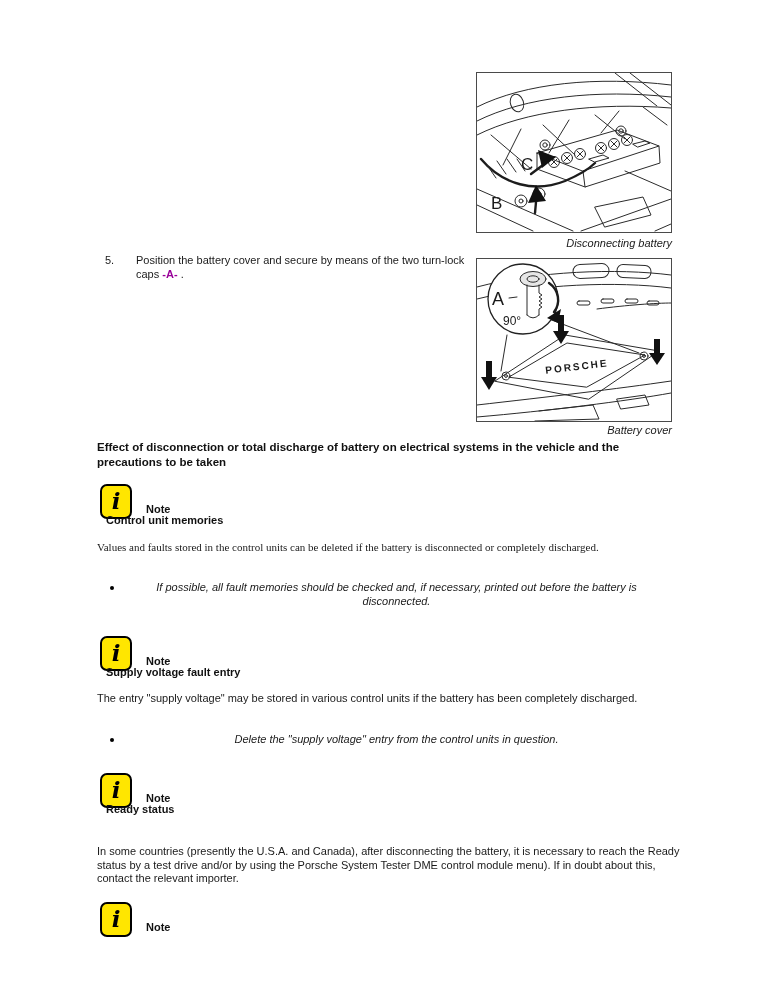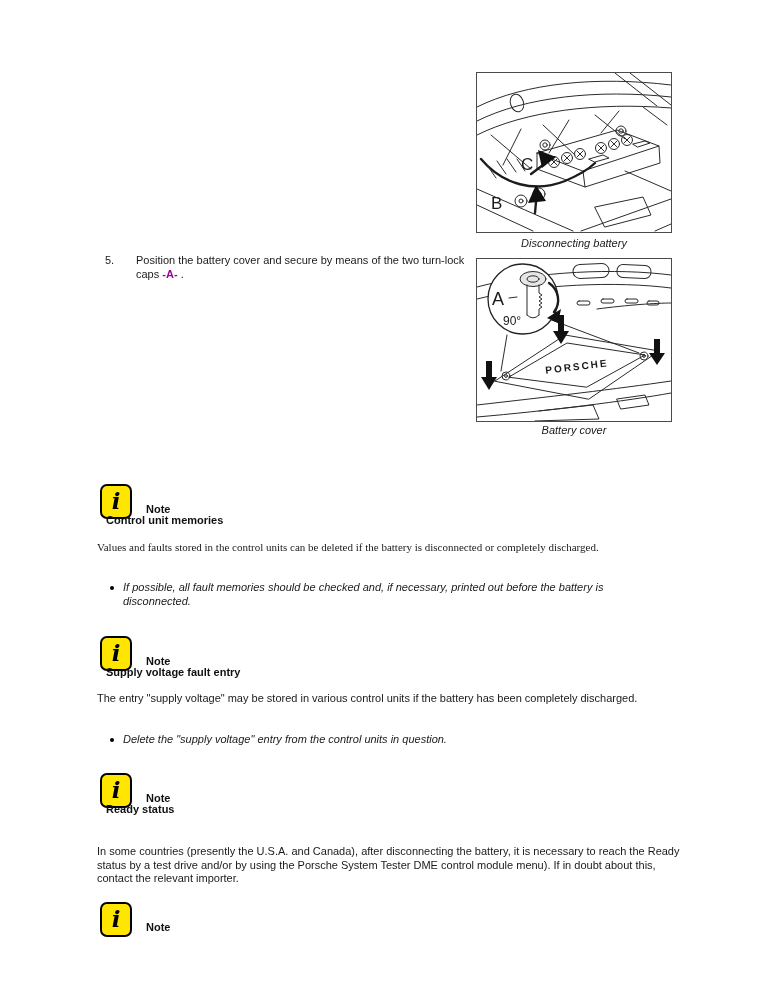--- a/index.html
+++ b/index.html
@@ -5,21 +5,21 @@
   html,body{margin:0;padding:0;background:#ffffff;}
   .page{
     position:relative;width:773px;height:1000px;background:#ffffff;overflow:hidden;
     font-family:"Liberation Sans", sans-serif;color:#1a1a1a;
   }
   
   .figure{position:absolute;left:476px;width:194px;border:1px solid #4a4a4a;background:#fff;}
   .fig1{top:72px;height:159px;}
   .fig2{top:258px;height:162px;}
   .figure svg{display:block;width:194px;}
-  .caption{position:absolute;left:476px;width:196px;text-align:center;
+  .caption{position:absolute;left:476px;width:196px;text-align:right;
     font-size:11px;font-style:italic;color:#1a1a1a;}
   .cap1{top:237px;}
   .cap2{top:424px;}
   
   .step{position:absolute;top:253px;left:105px;width:362px;font-size:11px;line-height:14px;}
   .step-num{position:absolute;left:0;top:0;}
   .step-text{margin-left:31px;width:345px;}
   .hl{color:#990099;font-weight:bold;}
   
   .heading{position:absolute;top:440px;left:97px;width:585px;
@@ -30,21 +30,21 @@
     border:2px solid #000;border-radius:7px;display:flex;align-items:center;justify-content:center;}
   .note-icon span{font-family:"DejaVu Serif", serif;font-style:italic;font-weight:bold;
     font-size:23px;line-height:1;color:#000;transform:translateY(-1px);}
   .note-label{position:absolute;left:49px;top:13px;font-size:11px;font-weight:bold;color:#111;margin-top:6px;}
   .nh1{top:484px;} .nh2{top:636px;} .nh3{top:773px;} .nh4{top:902px;}
   .sub{position:absolute;left:97px;font-size:11px;font-weight:bold;color:#111;margin-left:9px;}
   .sub1{top:514px;} .sub2{top:666px;} .sub3{top:803px;text-align:center;}
   .para{position:absolute;left:97px;width:582px;font-size:11px;line-height:13.5px;color:#1a1a1a;}
   .p1{top:541px;font-family:Liberation Serif, serif;} .p2{top:692px;} .p3{top:829px;width:586px;margin-top:16px;}
   .bullet{position:absolute;left:110px;width:560px;font-size:11px;line-height:13.5px;
-    font-style:italic;color:#1a1a1a;}
+    font-style:italic;color:#1a1a1a;text-align:center;}
   .bullet .dot{position:absolute;left:0;top:5px;width:4px;height:4px;border-radius:50%;background:#000;}
   .bullet .btxt{display:block;margin-left:13px;}
   .b1{top:581px;} .b2{top:733px;}
   
   .ln{fill:none;stroke:#2b2b2b;stroke-width:1;stroke-linecap:round;stroke-linejoin:round;}
   .thick{fill:none;stroke:#1c1c1c;stroke-width:2.4;stroke-linecap:round;}
   .solid{fill:#111;stroke:none;}
   .lbl{font-family:"Liberation Sans",sans-serif;fill:#1a1a1a;}
 </style>
 </head>
@@ -166,20 +166,21 @@
           <polygon points="172,94 188,94 180,106"></polygon>
       </g>
 
       <path class="ln" d="M0,146 C70,138 140,130 194,122 M0,158 C70,152 150,142 194,134"></path>
       <path class="ln" d="M62,152 L116,146 L122,160 L58,162"></path>
       <path class="ln" d="M140,140 L168,136 L172,146 L144,150 Z"></path>
     </svg>
   </div>
   <div class="caption cap2">Battery cover</div>
 
+  <div class="heading">Effect of disconnection or total discharge of battery on electrical systems in the vehicle and the precautions to be taken</div>
 
   <div class="note-head nh1">
     <div class="note-icon">
         <span>i</span>
       </div>
     <div class="note-label">Note</div>
   </div>
   <div class="sub sub1">Control unit memories</div>
   <div class="para p1">Values and faults stored in the control units can be deleted if the battery is disconnected or completely discharged.</div>
   <div class="bullet b1">

